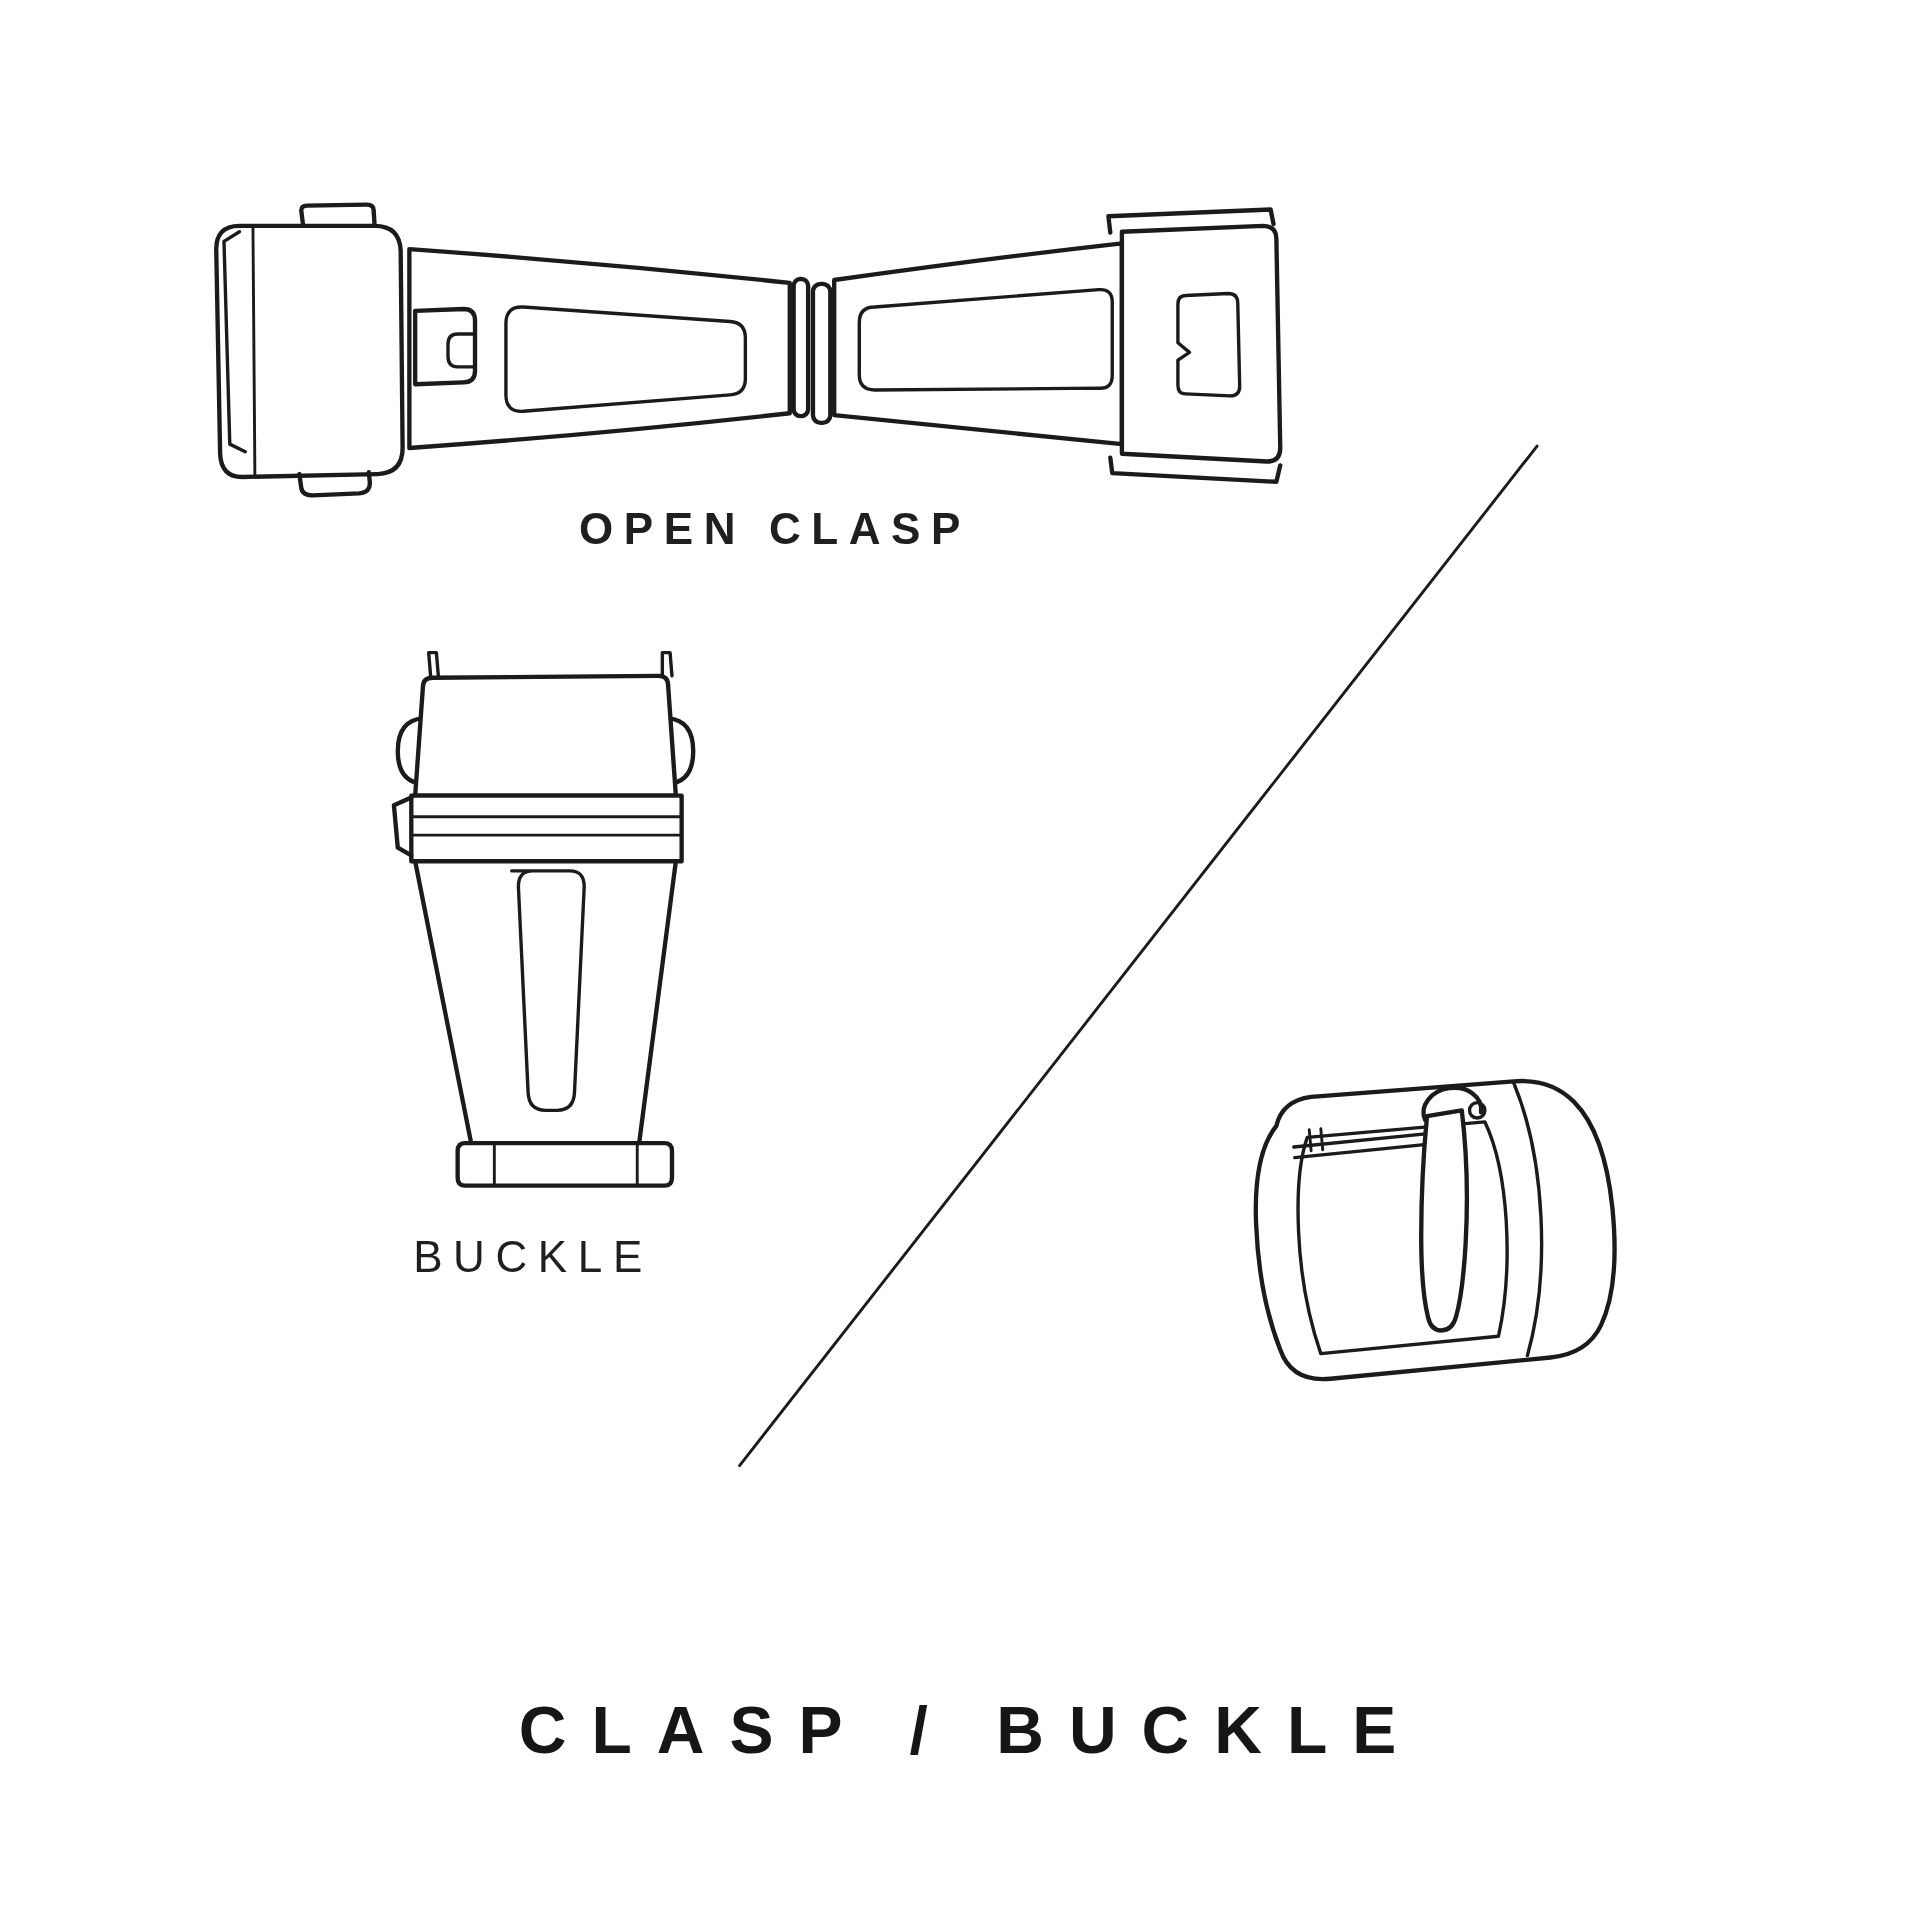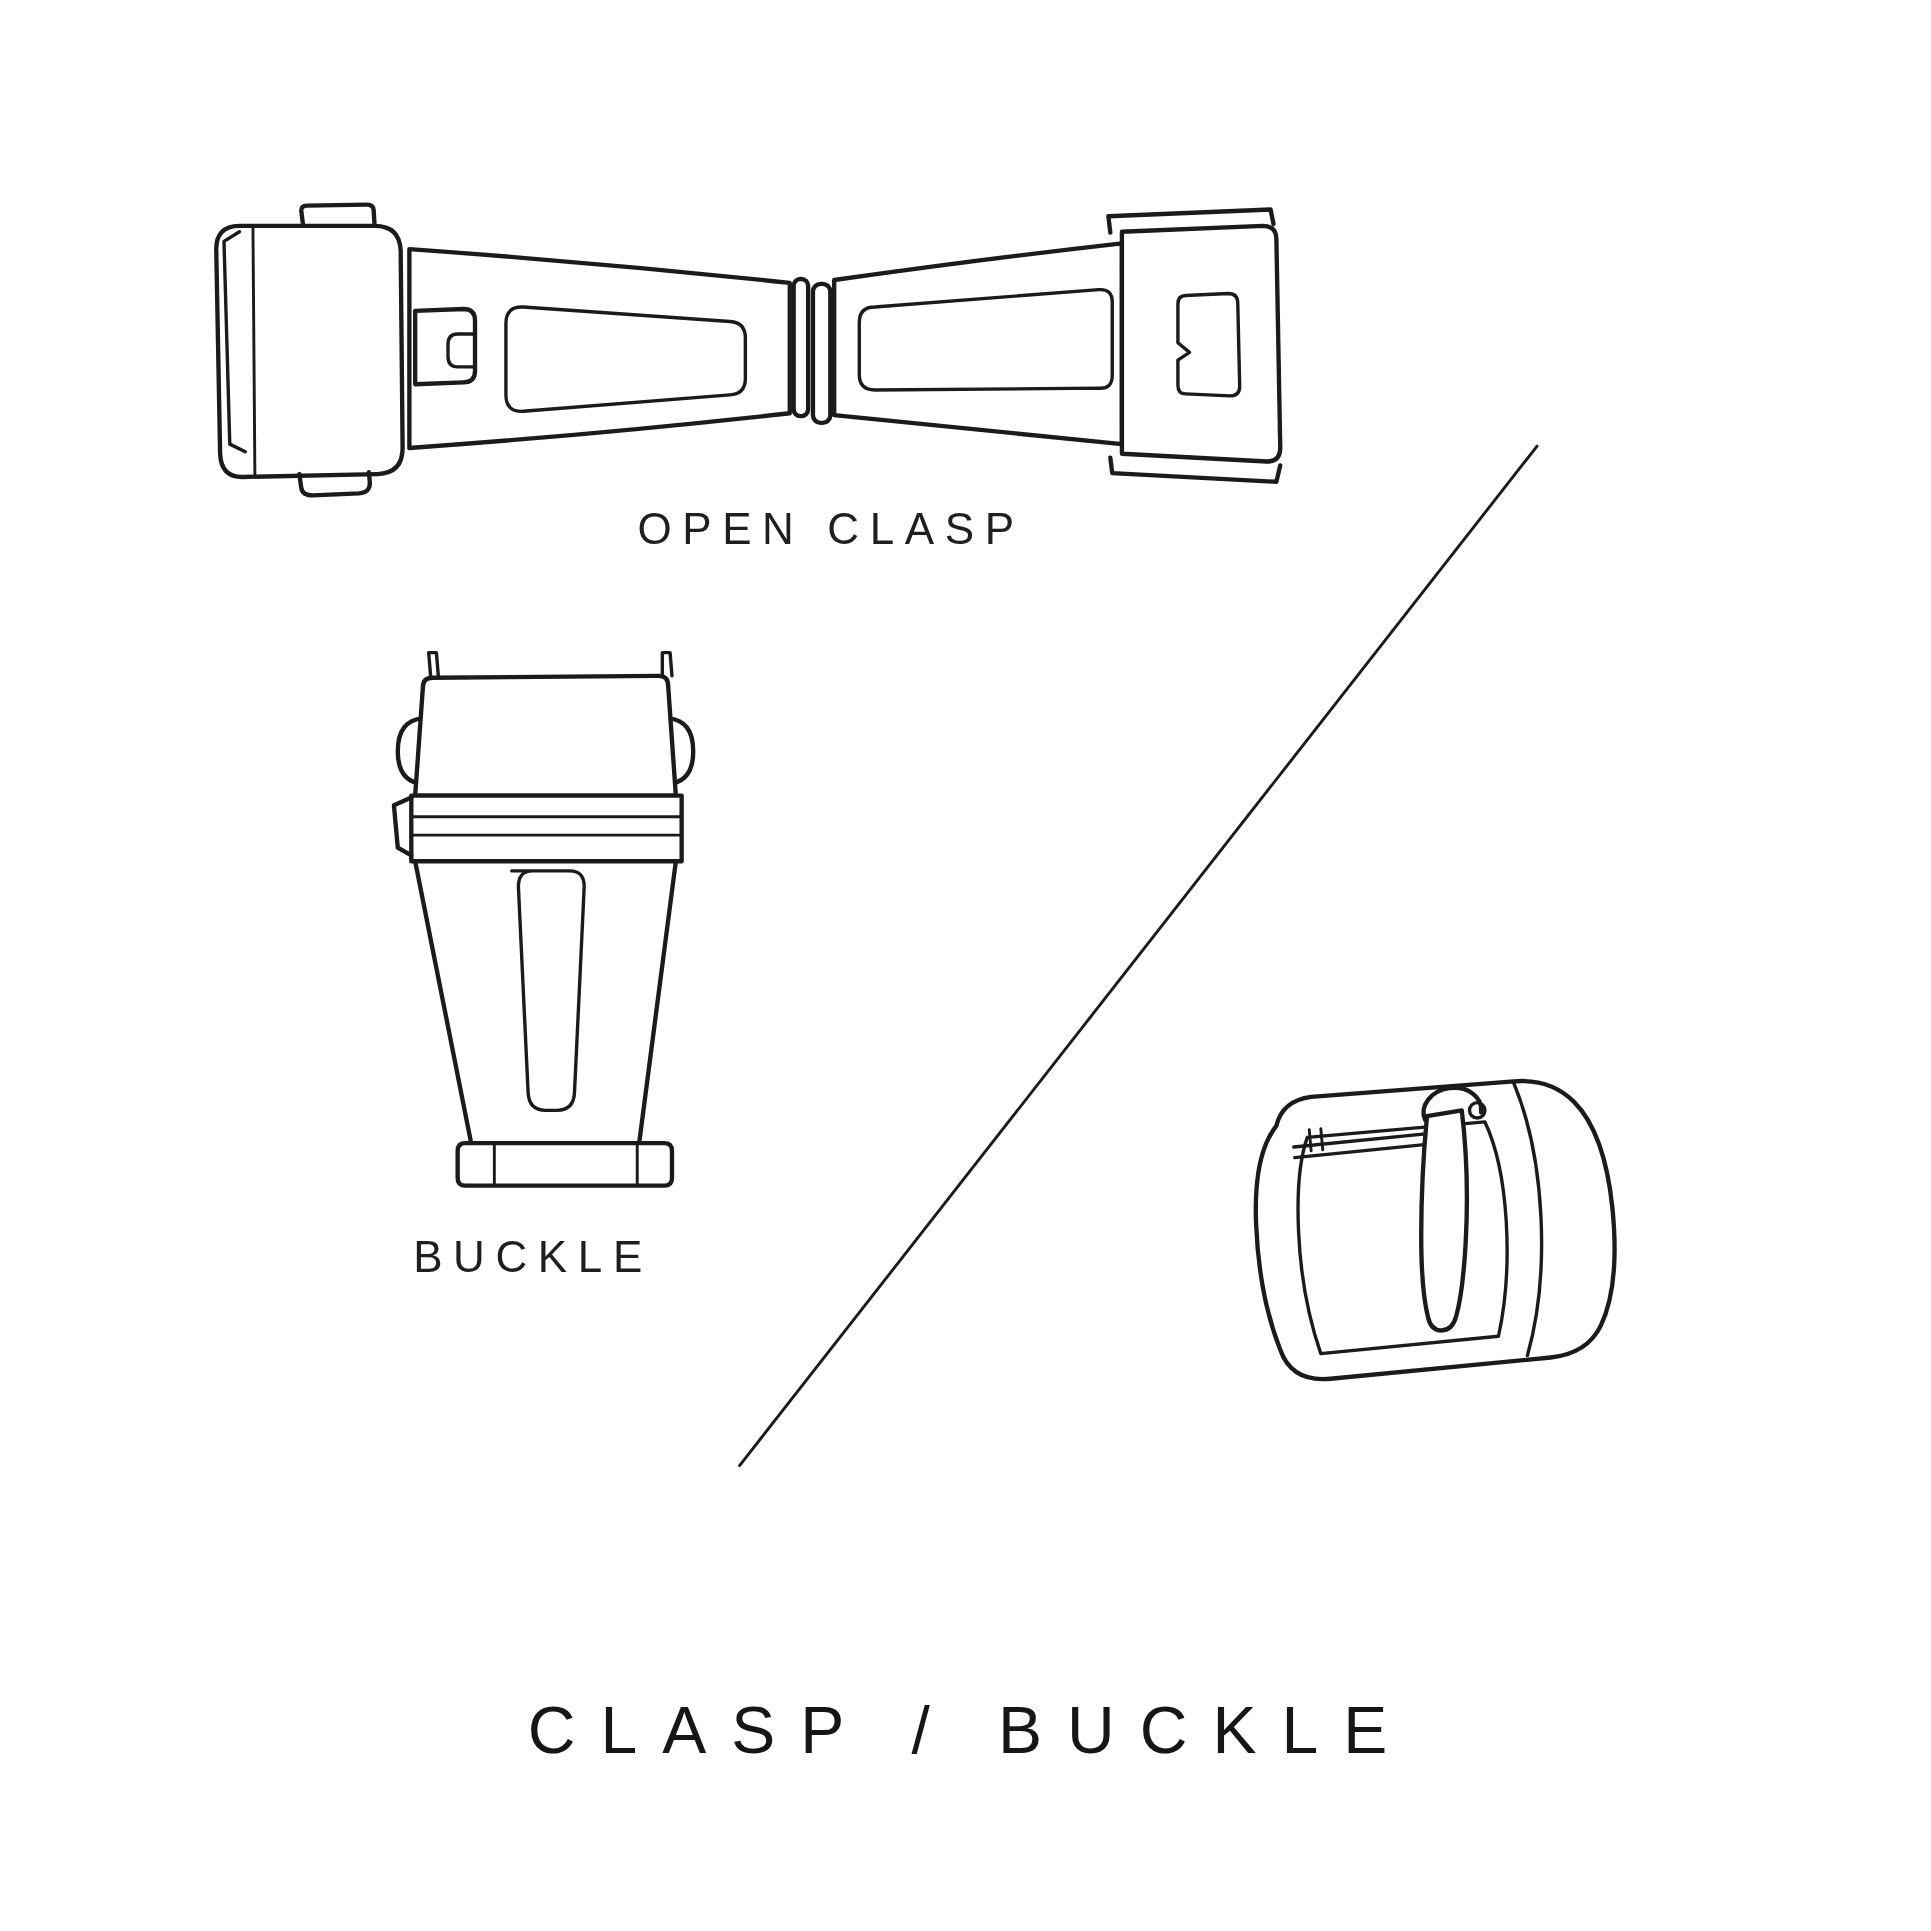--- a/index.html
+++ b/index.html
@@ -19,25 +19,25 @@
     letter-spacing:10.6px;
     font-weight:500;
     color:#1f1f1f;
     white-space:nowrap;
   }
   .title{
     position:absolute;
     transform:translateX(-50%);
     font-size:66px;
     letter-spacing:25px;
-    font-weight:400;
+    font-weight:700;
     color:#161616;
     white-space:nowrap;
   }
-  .open-clasp-label{left:831px;top:504px;}
+  .open-clasp-label{left:775px;top:504px;font-weight:bold;}
   .closed-label{left:533px;top:1232px;}
   .diagram-title{left:970px;top:1692px;}
 </style>
 </head>
 <body style="background: rgb(255, 255, 255);">
 
 <div class="stage">
 
   <svg class="illustrations" width="1931" height="1931" viewBox="0 0 2000 2000" fill="#ffffff" stroke="#1b1b1b" stroke-width="4.5" stroke-linejoin="round" stroke-linecap="round">
 

